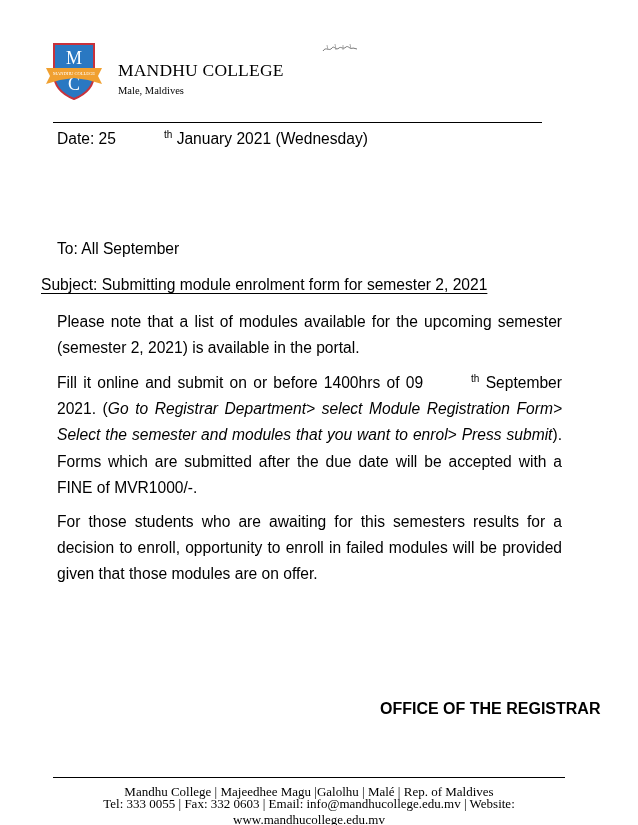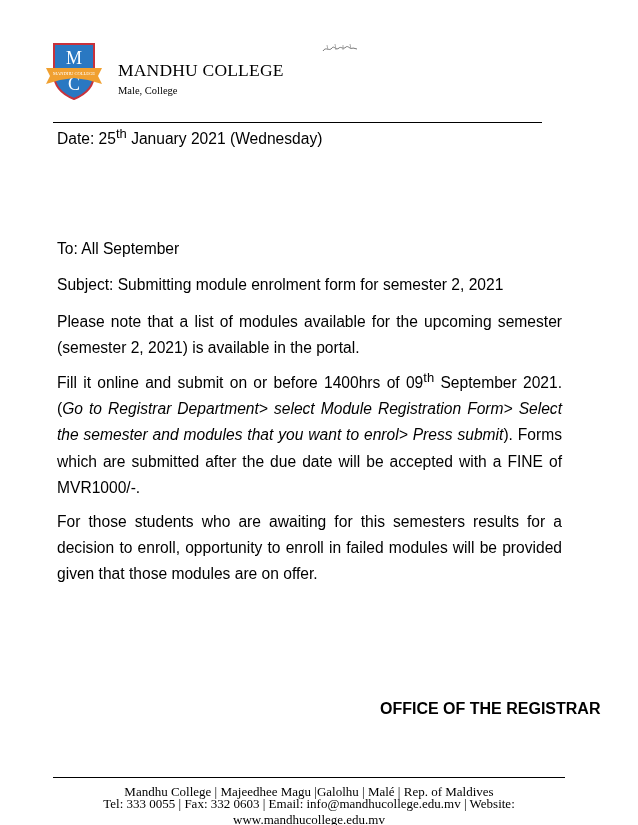--- a/index.html
+++ b/index.html
@@ -12,24 +12,24 @@
     #college-name { left: 118px; top: 60px; font-size: 17.5px; letter-spacing: 0.2px; }
     #college-location { left: 118px; top: 85px; font-size: 10.5px; }
     #bismillah { left: 321px; top: 40px; width: 38px; height: 12px; }
 
     .rule { height: 0; border-top: 1.3px solid #000; }
     #header-rule { left: 53px; top: 122px; width: 489px; }
     #footer-rule { left: 53px; top: 777px; width: 512px; }
 
     .body-text { font-size: 15.6px; line-height: 26.2px; }
     #date-line { left: 57px; top: 126px; }
-    sup { font-size: 13px; vertical-align: 6px; line-height: 0; }
+    sup { font-size: 10px; vertical-align: 6px; line-height: 0; margin-left: 48px; }
 
     #to-line { left: 57px; top: 236px; }
-    #subject-line { left: 57px; top: 272px; text-underline-offset: 3px; text-decoration-thickness: 1.3px; }
+    #subject-line { left: 41px; top: 272px; text-decoration: underline; text-underline-offset: 3px; text-decoration-thickness: 1.3px; }
 
     .para { left: 57px; width: 505px; text-align: justify; }
     #para1 { top: 309px; }
     #para2 { top: 370px; }
     #para3 { top: 509px; }
     em { font-style: italic; }
 
     #signature { left: 380px; top: 700px; font-size: 16px; font-weight: bold; }
 
     .footer-text { font-size: 13px; text-align: center; width: 512px; left: 53px; }
@@ -42,21 +42,21 @@
 <div class="abs" id="logo">
   <svg width="60" height="62" viewBox="0 0 60 62">
     <path d="M10 4 H50 V34 C50 48 40 55 30 59 C20 55 10 48 10 34 Z" fill="#2a78c2" stroke="#c8323c" stroke-width="2"></path>
     <text x="30" y="24" text-anchor="middle" font-family="Liberation Serif, serif" font-size="18" fill="#ffffff">M</text>
     <text x="30" y="50" text-anchor="middle" font-family="Liberation Serif, serif" font-size="18" fill="#ffffff">C</text>
     <path d="M2 28 L58 28 L54 36 L58 44 L44 40 L30 38 L16 40 L2 44 L6 36 Z" fill="#f0a030"></path>
     <text x="30" y="35" text-anchor="middle" font-family="Liberation Serif, serif" font-size="4.5" fill="#ffffff">MANDHU COLLEGE</text>
   </svg>
 </div>
 <div class="abs serif" id="college-name">MANDHU COLLEGE</div>
-<div class="abs serif" id="college-location">Male, College</div>
+<div class="abs serif" id="college-location">Male, Maldives</div>
 <div class="abs" id="bismillah">
   <svg width="38" height="12" viewBox="0 0 38 12">
     <path d="M2 9 C5 4 8 10 11 6 C13 3 15 9 18 6 C20 4 22 8 25 5 C27 3 29 8 32 6 L36 7" stroke="#777" stroke-width="1" fill="none"></path>
     <path d="M6 3 L7 8 M14 2 L15 8 M22 3 L22 8 M29 2 L30 7" stroke="#999" stroke-width="0.8"></path>
   </svg>
 </div>
 
 <div class="abs rule" id="header-rule"></div>
 
 <div class="abs sans body-text" id="date-line"><span>Date: 25</span><sup>th</sup><span> January 2021 (Wednesday)</span></div>

